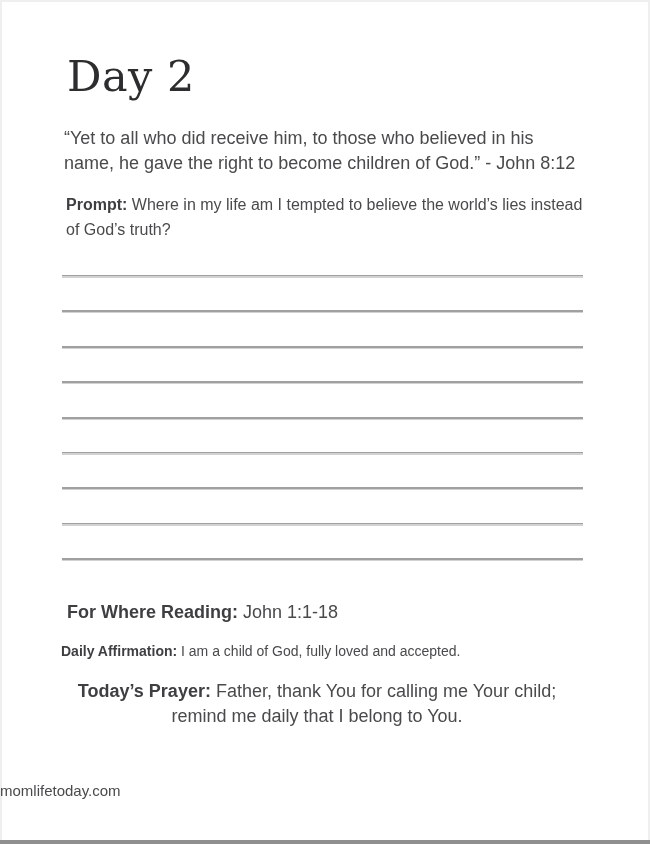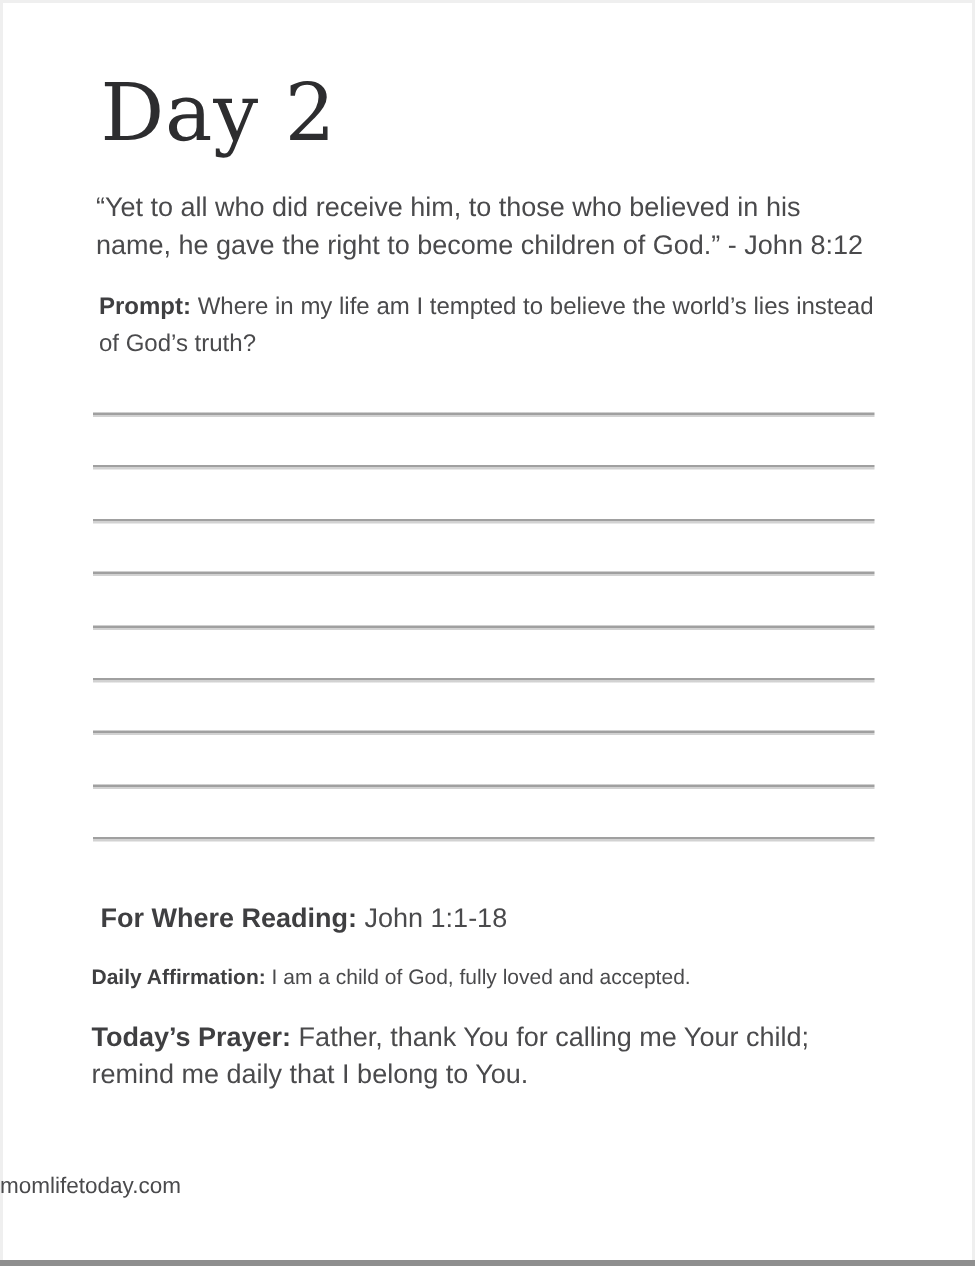--- a/index.html
+++ b/index.html
@@ -12,21 +12,21 @@
     box-shadow: inset 0 0 0 2px #efefef;
     overflow: hidden;
     font-family: "Liberation Sans", sans-serif;
     color: #4a4a4c;
   }
   .title {
     margin: 0;
     padding: 52px 0 0 67px;
     font-family: "DejaVu Serif", serif;
     font-weight: 500;
-    font-size: 53px;
+    font-size: 43px;
     line-height: 48px;
     letter-spacing: 0.5px;
     color: #2d2d2f;
   }
   p { margin: 0; }
   .verse {
     margin: 26px 0 0 64px;
     width: 516px;
     font-size: 18px;
     line-height: 25px;
@@ -59,20 +59,21 @@
   .affirmation {
     margin: 17px 0 0 61px;
     font-size: 14px;
     line-height: 22px;
   }
   .prayer {
     margin: 17px 0 0 61px;
     width: 512px;
     font-size: 18px;
     line-height: 25px;
+    text-align: center;
   }
   .footer {
     position: absolute;
     left: 0;
     right: 0;
     top: 782px;
     text-align: left;
     font-size: 15px;
     color: #4a4a4c;
   }

